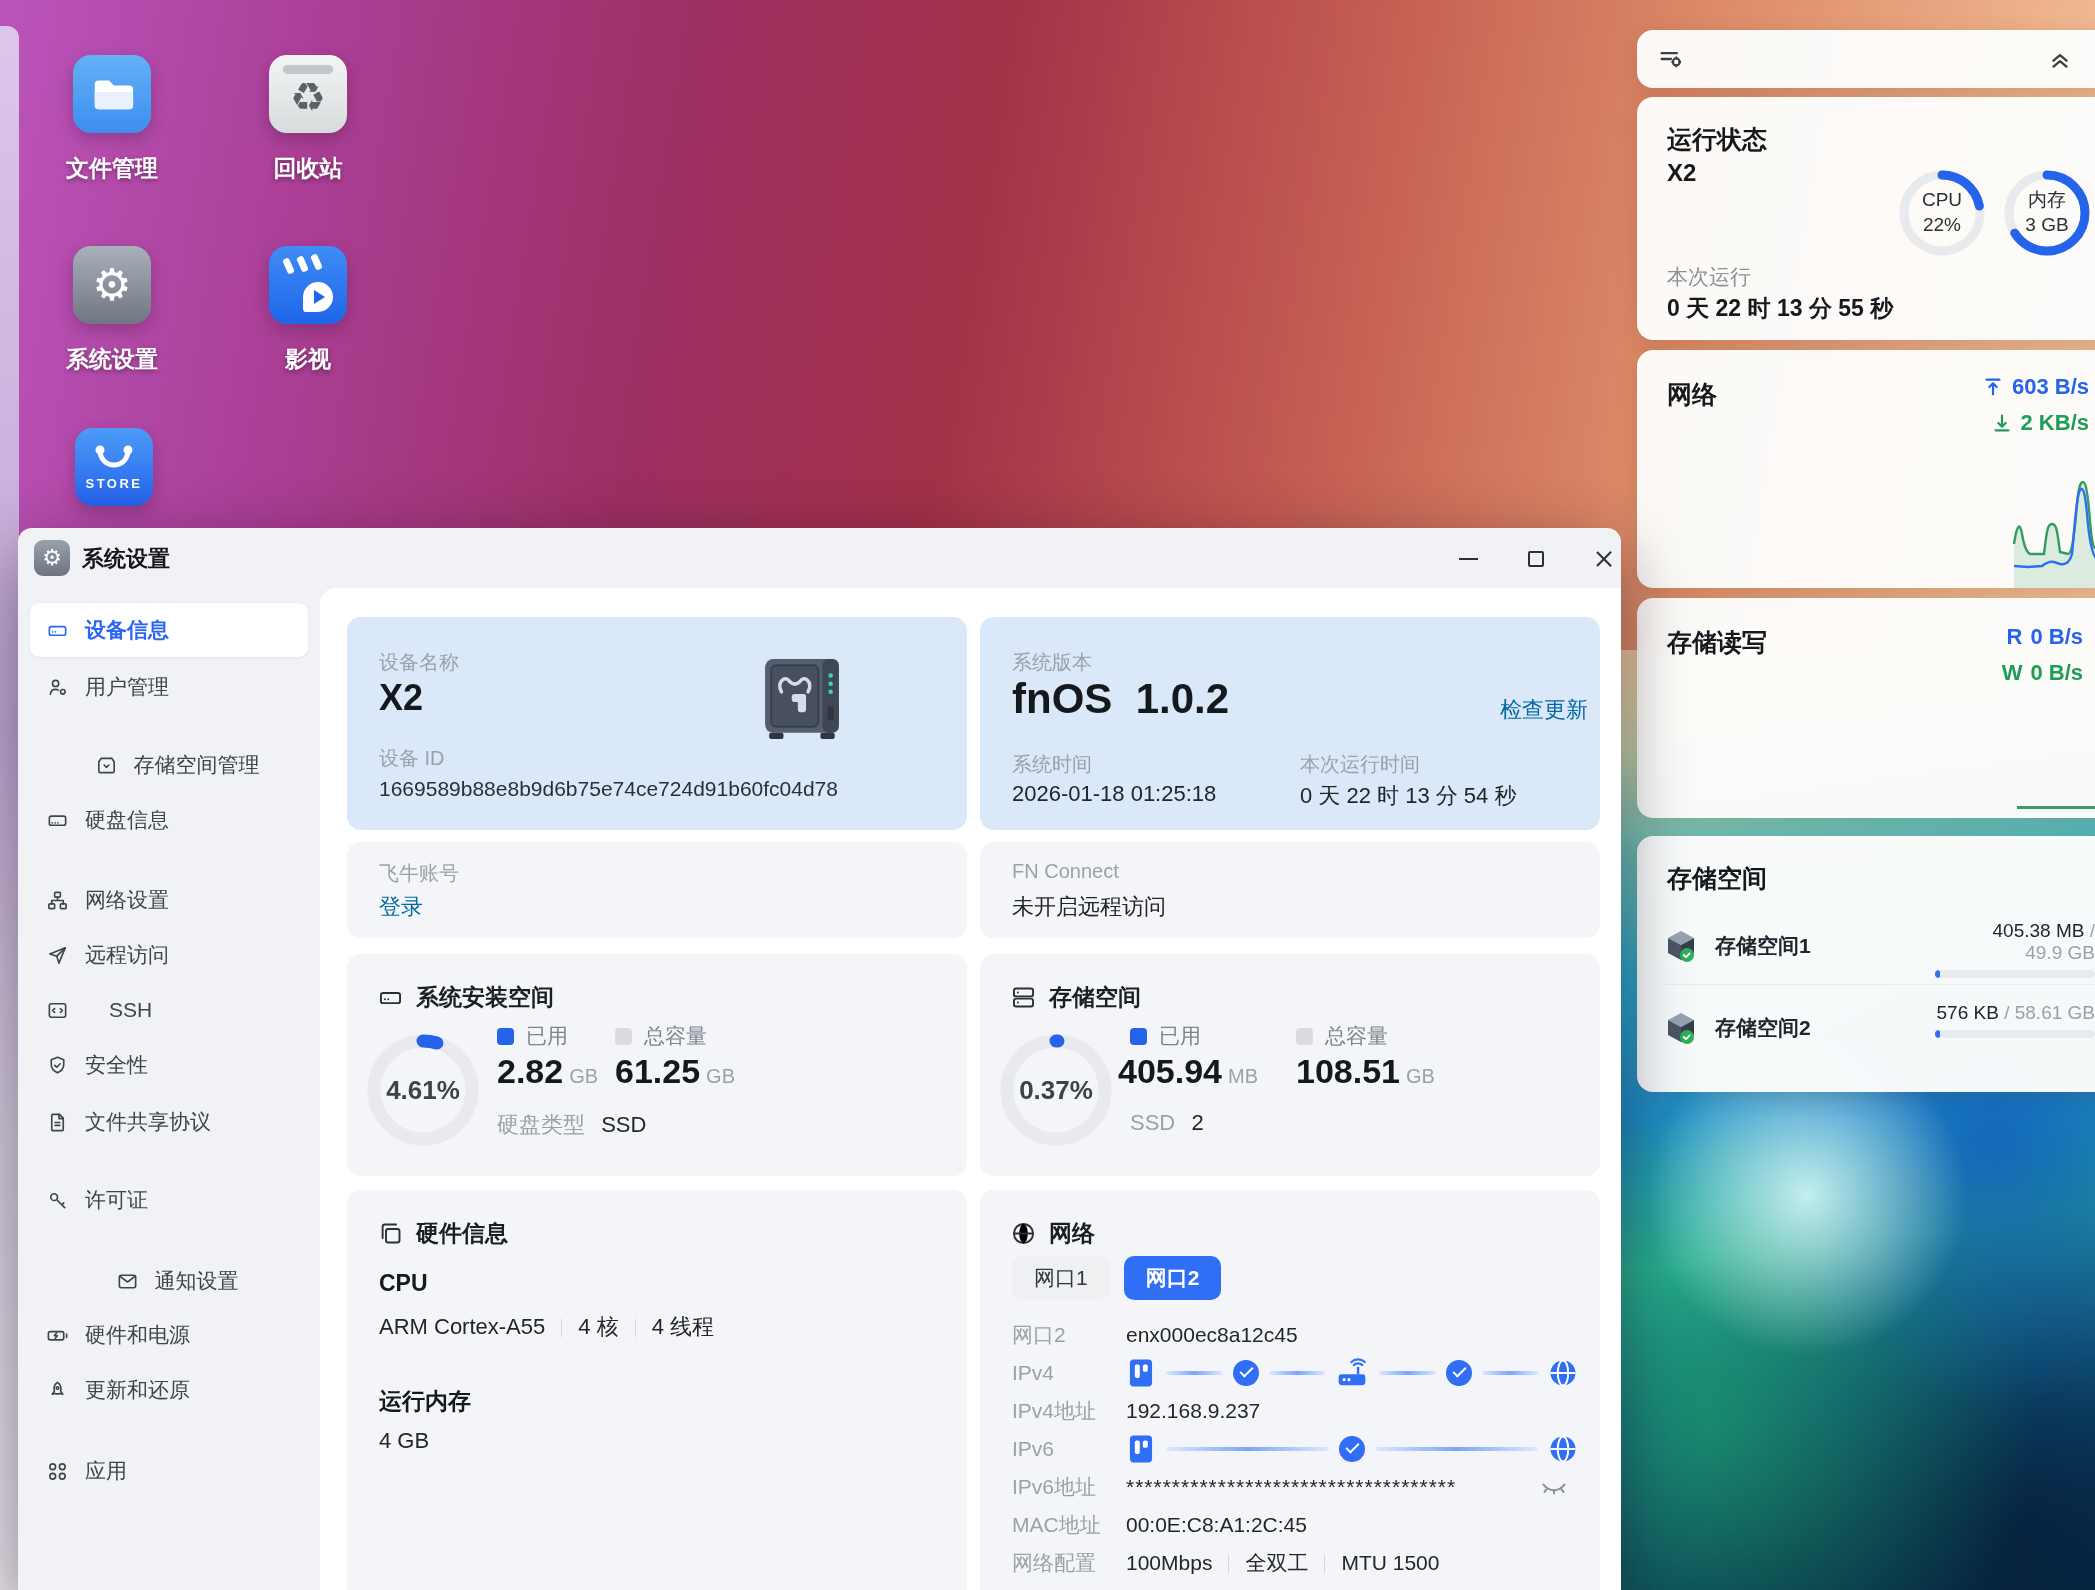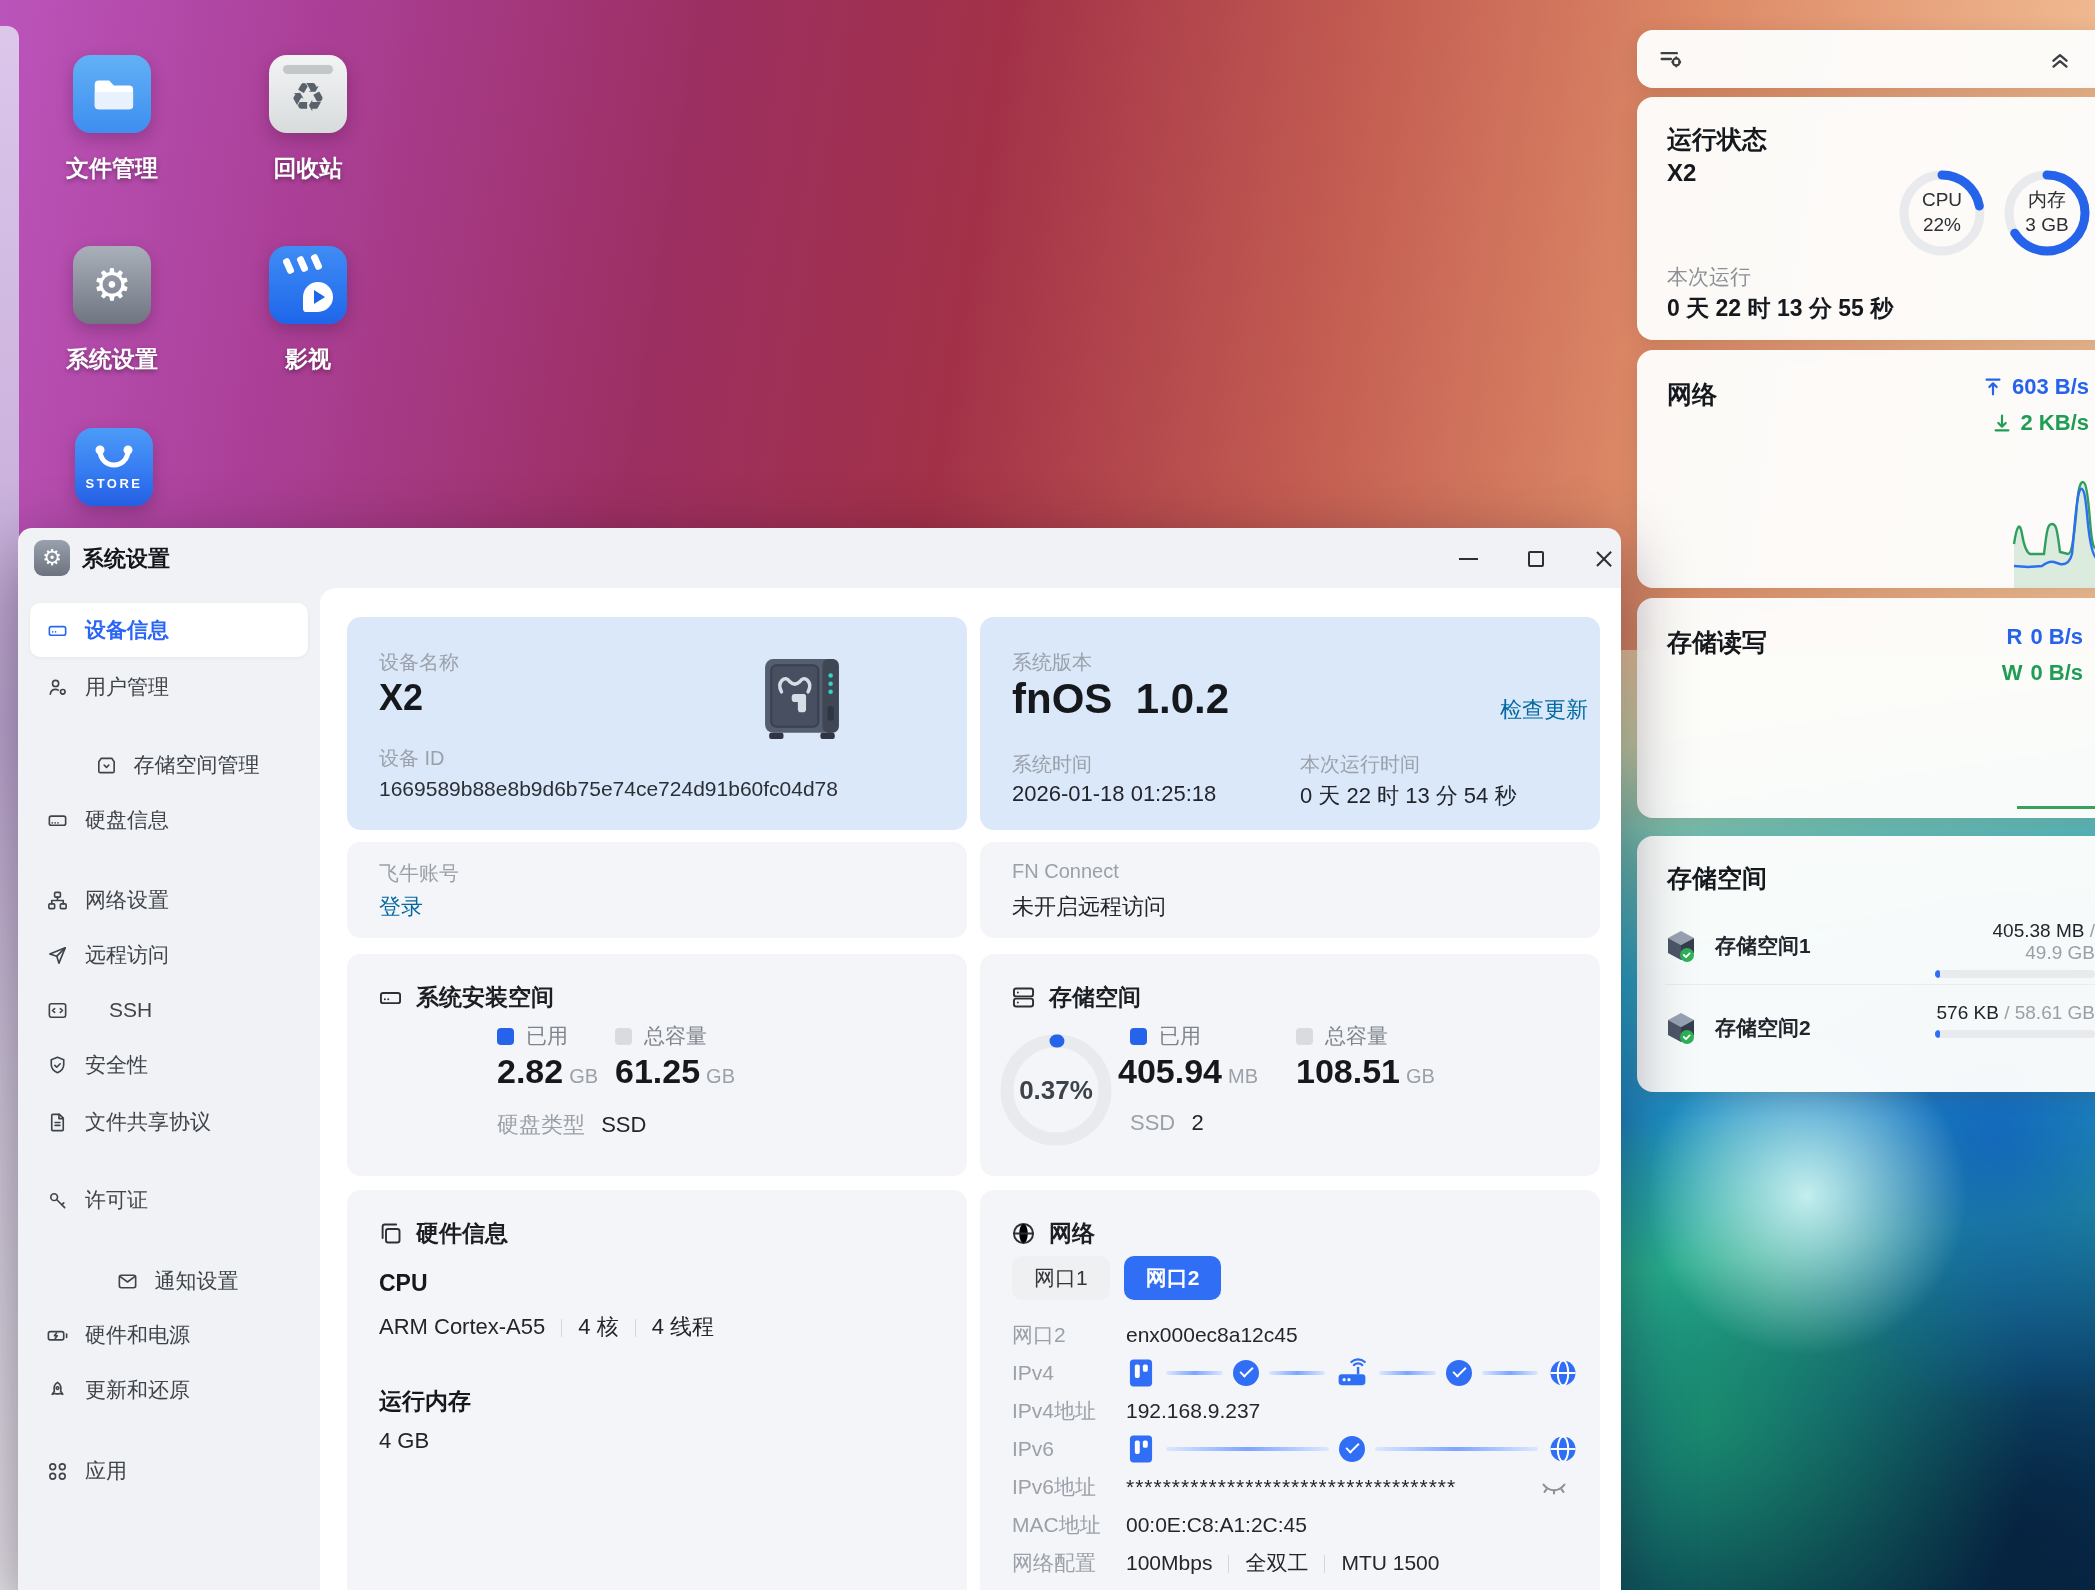--- a/index.html
+++ b/index.html
@@ -444,20 +444,27 @@
     </div>
 
     <div class="card gray" style="left:329px;top:426px;width:620px;height:222px;">
       <div class="chead">
         <svg class="ci" viewBox="0 0 24 24">
             <rect x="3.5" y="8" width="17" height="9" rx="2"></rect>
             <path d="M7 13.5h.01M10 13.5h.01"></path>
           </svg>
         <span>系统安装空间</span>
       </div>
+      <div class="abs" style="left:18px;top:78px;width:116px;height:116px;">
+        <svg width="116" height="116">
+          <circle class="ring-bg" cx="58" cy="58" r="49" stroke-width="13"></circle>
+          <circle class="ring-fg" cx="58" cy="58" r="49" stroke-width="13" style="stroke-dasharray: 14.1931, 307.876;"></circle>
+        </svg>
+        <div class="dtext">4.61%</div>
+      </div>
       <div class="abs" style="left:150px;top:68px;font-size:21px;color:#7d848c;">
         <span class="legend-sq" style="background:#2563eb;"></span><span>已用</span>
       </div>
       <div class="abs" style="left:150px;top:98px;">
         <span class="legval">2.82</span><span class="legunit">GB</span>
       </div>
       <div class="abs" style="left:268px;top:68px;font-size:21px;color:#7d848c;">
         <span class="legend-sq" style="background:#d9dbde;"></span><span>总容量</span>
       </div>
       <div class="abs" style="left:268px;top:98px;">

